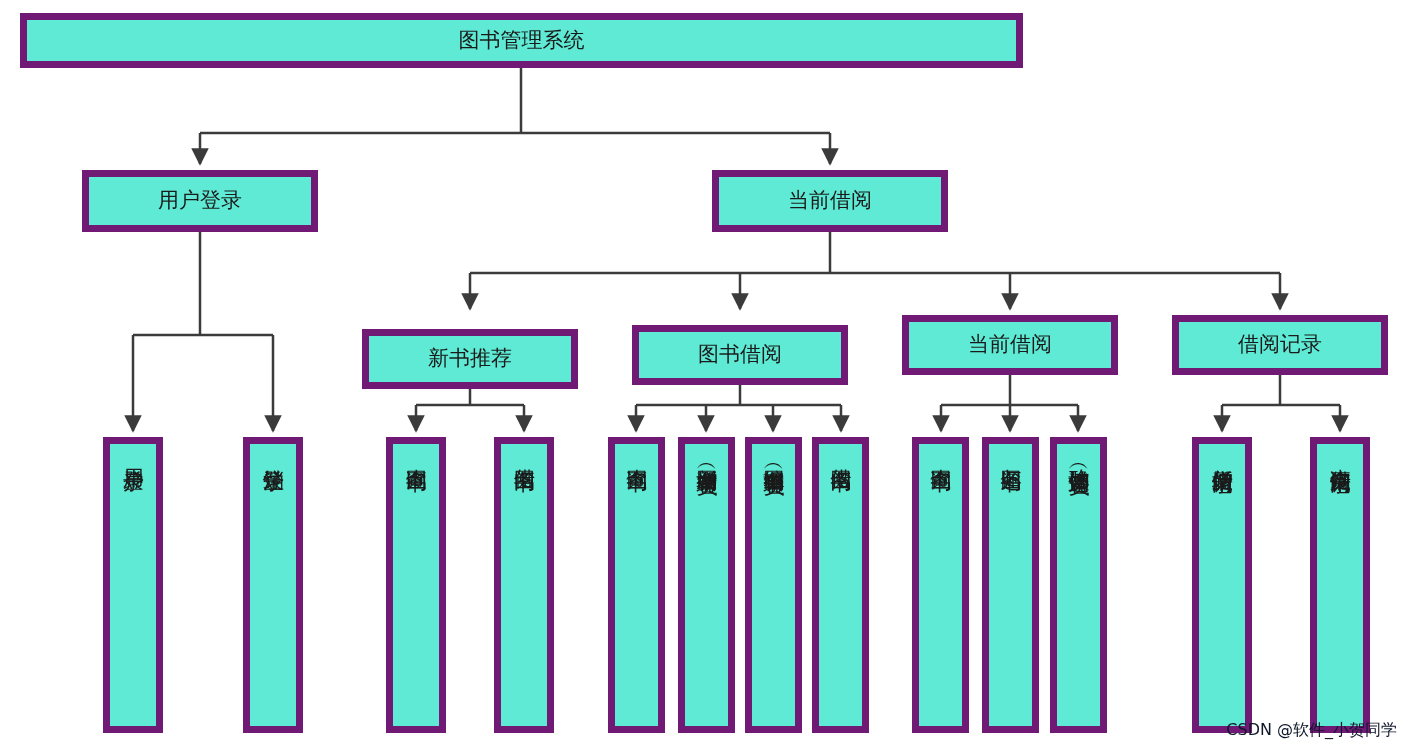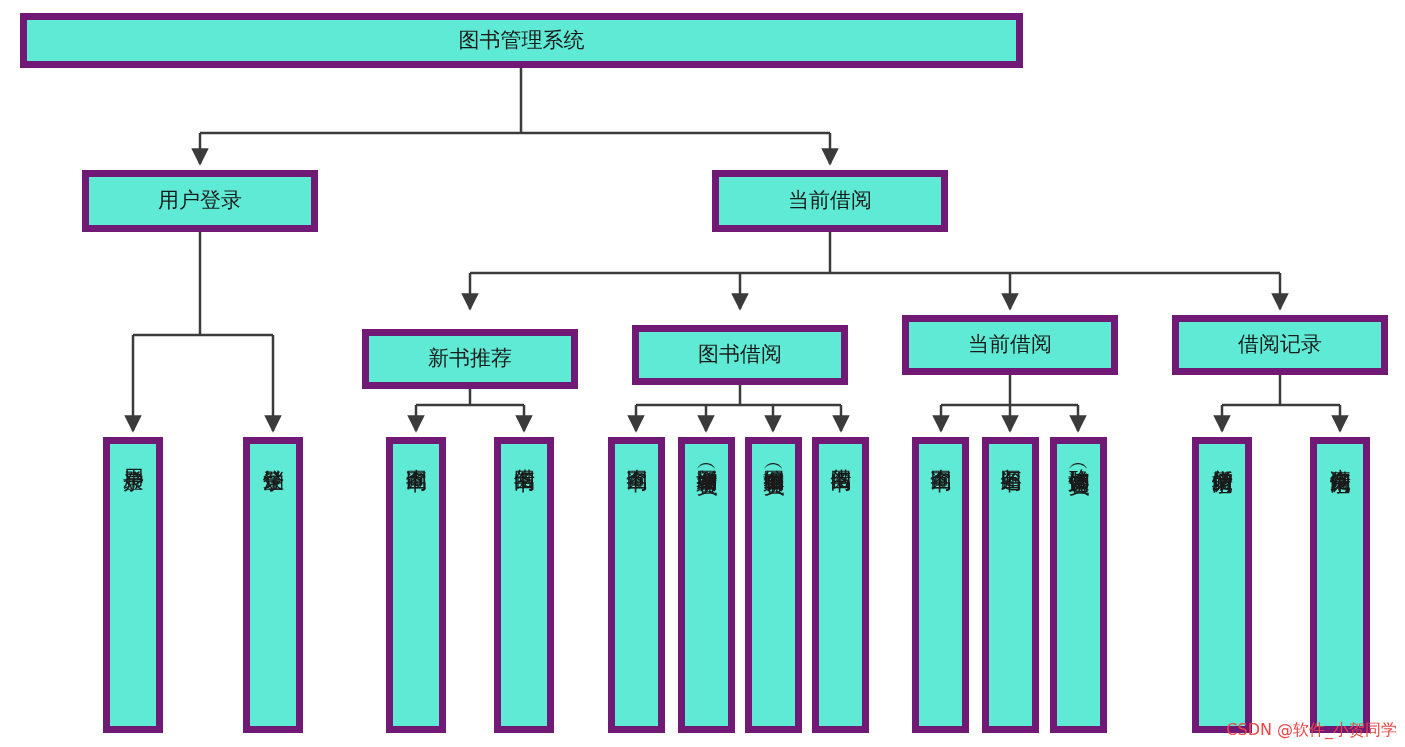--- a/index.html
+++ b/index.html
@@ -57,21 +57,21 @@
     font-size: 21px;
     letter-spacing: 1px;
     line-height: 1;
     white-space: nowrap;
   }
   .watermark {
     position: absolute;
     right: 8px;
     bottom: 6px;
     font-size: 16px;
-    color: #ef4444;
+    color: #0f172a;
     z-index: 9;
     white-space: nowrap;
     font-family: "DejaVu Sans", "Liberation Sans", sans-serif;
   }
 </style>
 </head>
 <body>
 
 <div id="canvas">
 

